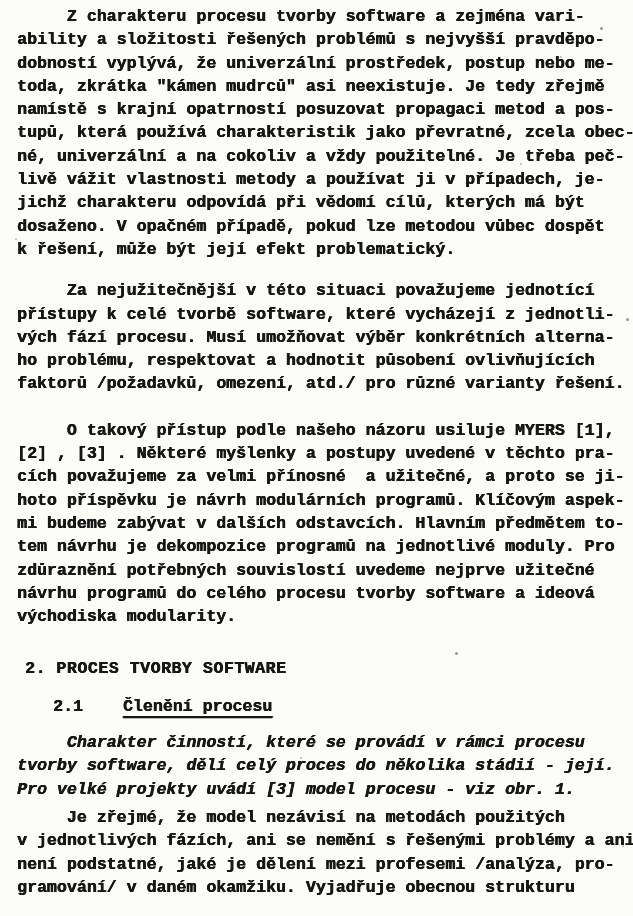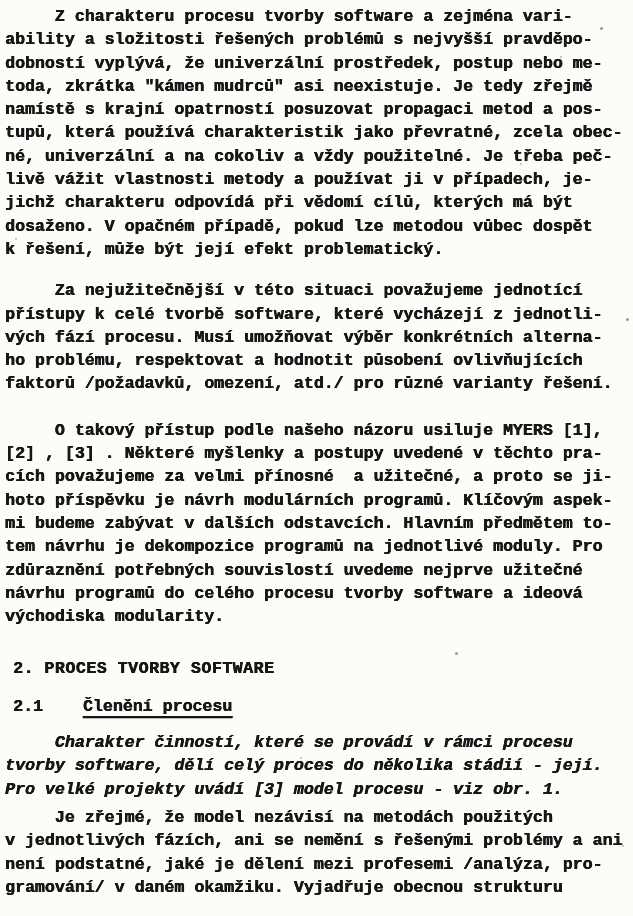--- a/index.html
+++ b/index.html
@@ -1,21 +1,21 @@
 <!DOCTYPE html>
 <html lang="cs"><head>
 <meta charset="utf-8">
 <style>
   html,body{margin:0;padding:0;background:#ffffff;}
   .page{
     position:relative;
     width:633px;height:916px;
     box-sizing:border-box;
     background:var(--paper,#fcfcf9);
-    padding:5px 0 0 5px;
+    padding:5px 0 0 17px;
     overflow:hidden;
     font-family:"Liberation Mono","DejaVu Sans Mono",monospace;
     font-weight:700;
     font-size:16.6px;
     line-height:23.3px;
     color:var(--ink,#171717);
     text-shadow:0.45px 0 0 currentColor, 0 0.3px 0 currentColor;
   }
   .para{margin:0;}
   .line{white-space:pre;}
@@ -25,21 +25,21 @@
   .p4{margin-bottom:5px;font-style:italic;}
   .heading{
     margin:0 0 14px 8px;
     font-size:inherit;line-height:inherit;font-weight:700;
     letter-spacing:0.5px;
   }
   .subheading{
     margin:0 0 13px 8px;
     font-size:inherit;line-height:inherit;font-weight:700;
   }
-  .subnum{margin-right:10px;}
+  .subnum{margin-right:10px;margin-left:28px;}
   .underline{
     text-decoration:underline;
     text-underline-offset:5px;
     text-decoration-thickness:2px;
     margin-left:30px;
   }
   .speck{
     position:absolute;width:3px;height:3px;border-radius:50%;
     background:rgba(30,30,30,0.45);
   }

